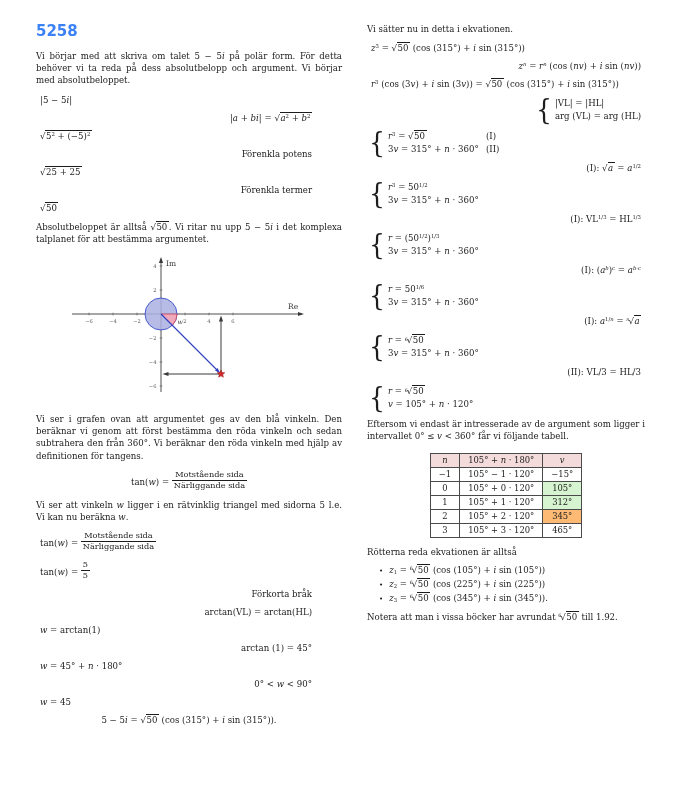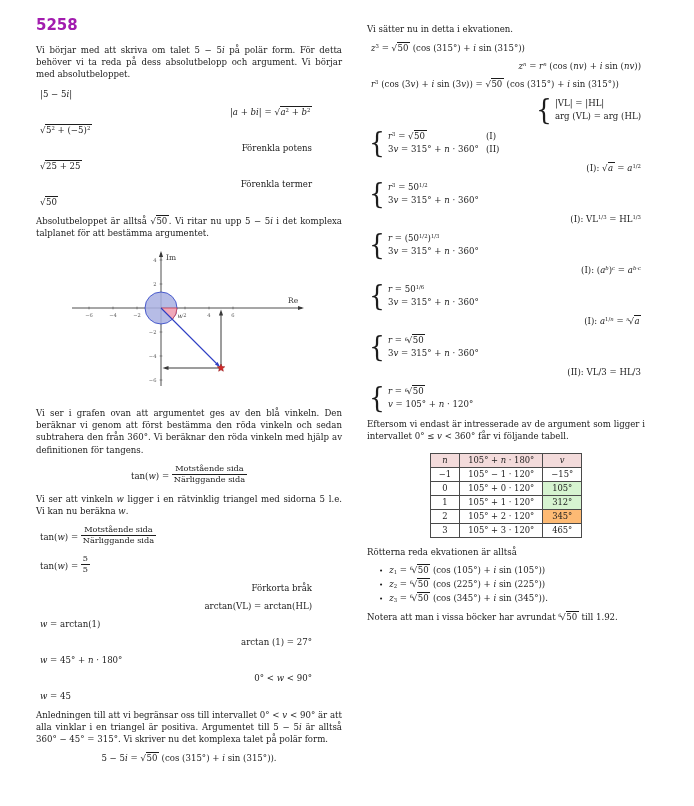--- a/index.html
+++ b/index.html
@@ -1,21 +1,21 @@
 <!DOCTYPE html>
 <html><head>
 <meta charset="utf-8">
 <style>
   html,body { margin:0; padding:0; }
   body { width:694px; height:806px; background:#ffffff; font-family:"DejaVu Serif", serif; color:#1c1c1c; overflow:hidden; }
   .page { position:relative; width:694px; height:806px; background:#fff; }
   .col { position:absolute; top:16px; }
   .col-left  { left:36px;  width:306px; }
   .col-right { left:367px; width:278px; }
-  h1.title { font-family:"DejaVu Sans", sans-serif; font-weight:bold; font-size:15px; margin:0 0 10px 0; color:#a21caf; }
+  h1.title { font-family:"DejaVu Sans", sans-serif; font-weight:bold; font-size:15px; margin:6px 0 10px 0; color:#3b82f6; }
   p.para { font-size:8.6px; line-height:1.42; text-align:justify; margin:7px 0; }
   .math-row { font-size:8.6px; margin:8px 0; white-space:nowrap; }
   .math-row.eq { padding-left:4px; }
   .math-row.center { text-align:center; }
   .math-row.note { text-align:right; }
   .col-left  .math-row.note { padding-right:30px; }
   .col-right .math-row.note { padding-right:4px; }
   .math-row.sys-left { padding-left:2px; }
   .math-row.sys-right { display:flex; justify-content:flex-end; padding-right:4px; }
   .it { font-style:italic; }
@@ -117,26 +117,25 @@
     <div>
         <div class="math-row center">tan(<span class="it">w</span>) = <span class="frac"><span class="num">Motstående sida</span><span class="den">Närliggande sida</span></span></div>
       </div>
     <p class="para">Vi ser att vinkeln <span class="it">w</span> ligger i en rätvinklig triangel med sidorna 5 l.e. Vi kan nu beräkna <span class="it">w</span>.</p>
     <div>
         <div class="math-row eq">tan(<span class="it">w</span>) = <span class="frac"><span class="num">Motstående sida</span><span class="den">Närliggande sida</span></span></div>
         <div class="math-row eq">tan(<span class="it">w</span>) = <span class="frac"><span class="num">5</span><span class="den">5</span></span></div>
         <div class="math-row note">Förkorta bråk</div>
         <div class="math-row note">arctan(VL) = arctan(HL)</div>
         <div class="math-row eq"><span class="it">w</span> = arctan(1)</div>
-        <div class="math-row note">arctan (1) = 27°</div>
+        <div class="math-row note">arctan (1) = 45°</div>
         <div class="math-row eq"><span class="it">w</span> = 45° + <span class="it">n</span> · 180°</div>
         <div class="math-row note">0° &lt; <span class="it">w</span> &lt; 90°</div>
         <div class="math-row eq"><span class="it">w</span> = 45</div>
       </div>
-    <p class="para">Anledningen till att vi begränsar oss till intervallet 0° &lt; <span class="it">v</span> &lt; 90° är att alla vinklar i en triangel är positiva. Argumentet till 5 − 5<span class="it">i</span> är alltså 360° − 45° = 315°. Vi skriver nu det komplexa talet på polär form.</p>
     <div>
         <div class="math-row center">5 − 5<span class="it">i</span> = <span class="root"><span class="rsign">√</span><span class="rbody">50</span></span> (cos (315°) + <span class="it">i</span> sin (315°)).</div>
       </div>
   </div>
 
   <div class="col col-right">
     <p class="para">Vi sätter nu in detta i ekvationen.</p>
     <div>
         <div class="math-row eq"><span class="it">z</span><span class="sup">3</span> = <span class="root"><span class="rsign">√</span><span class="rbody">50</span></span> (cos (315°) + <span class="it">i</span> sin (315°))</div>
         <div class="math-row note"><span class="it">z</span><span class="sup"><span class="it">n</span></span> = <span class="it">r</span><span class="sup"><span class="it">n</span></span> (cos (<span class="it">nv</span>) + <span class="it">i</span> sin (<span class="it">nv</span>))</div>

